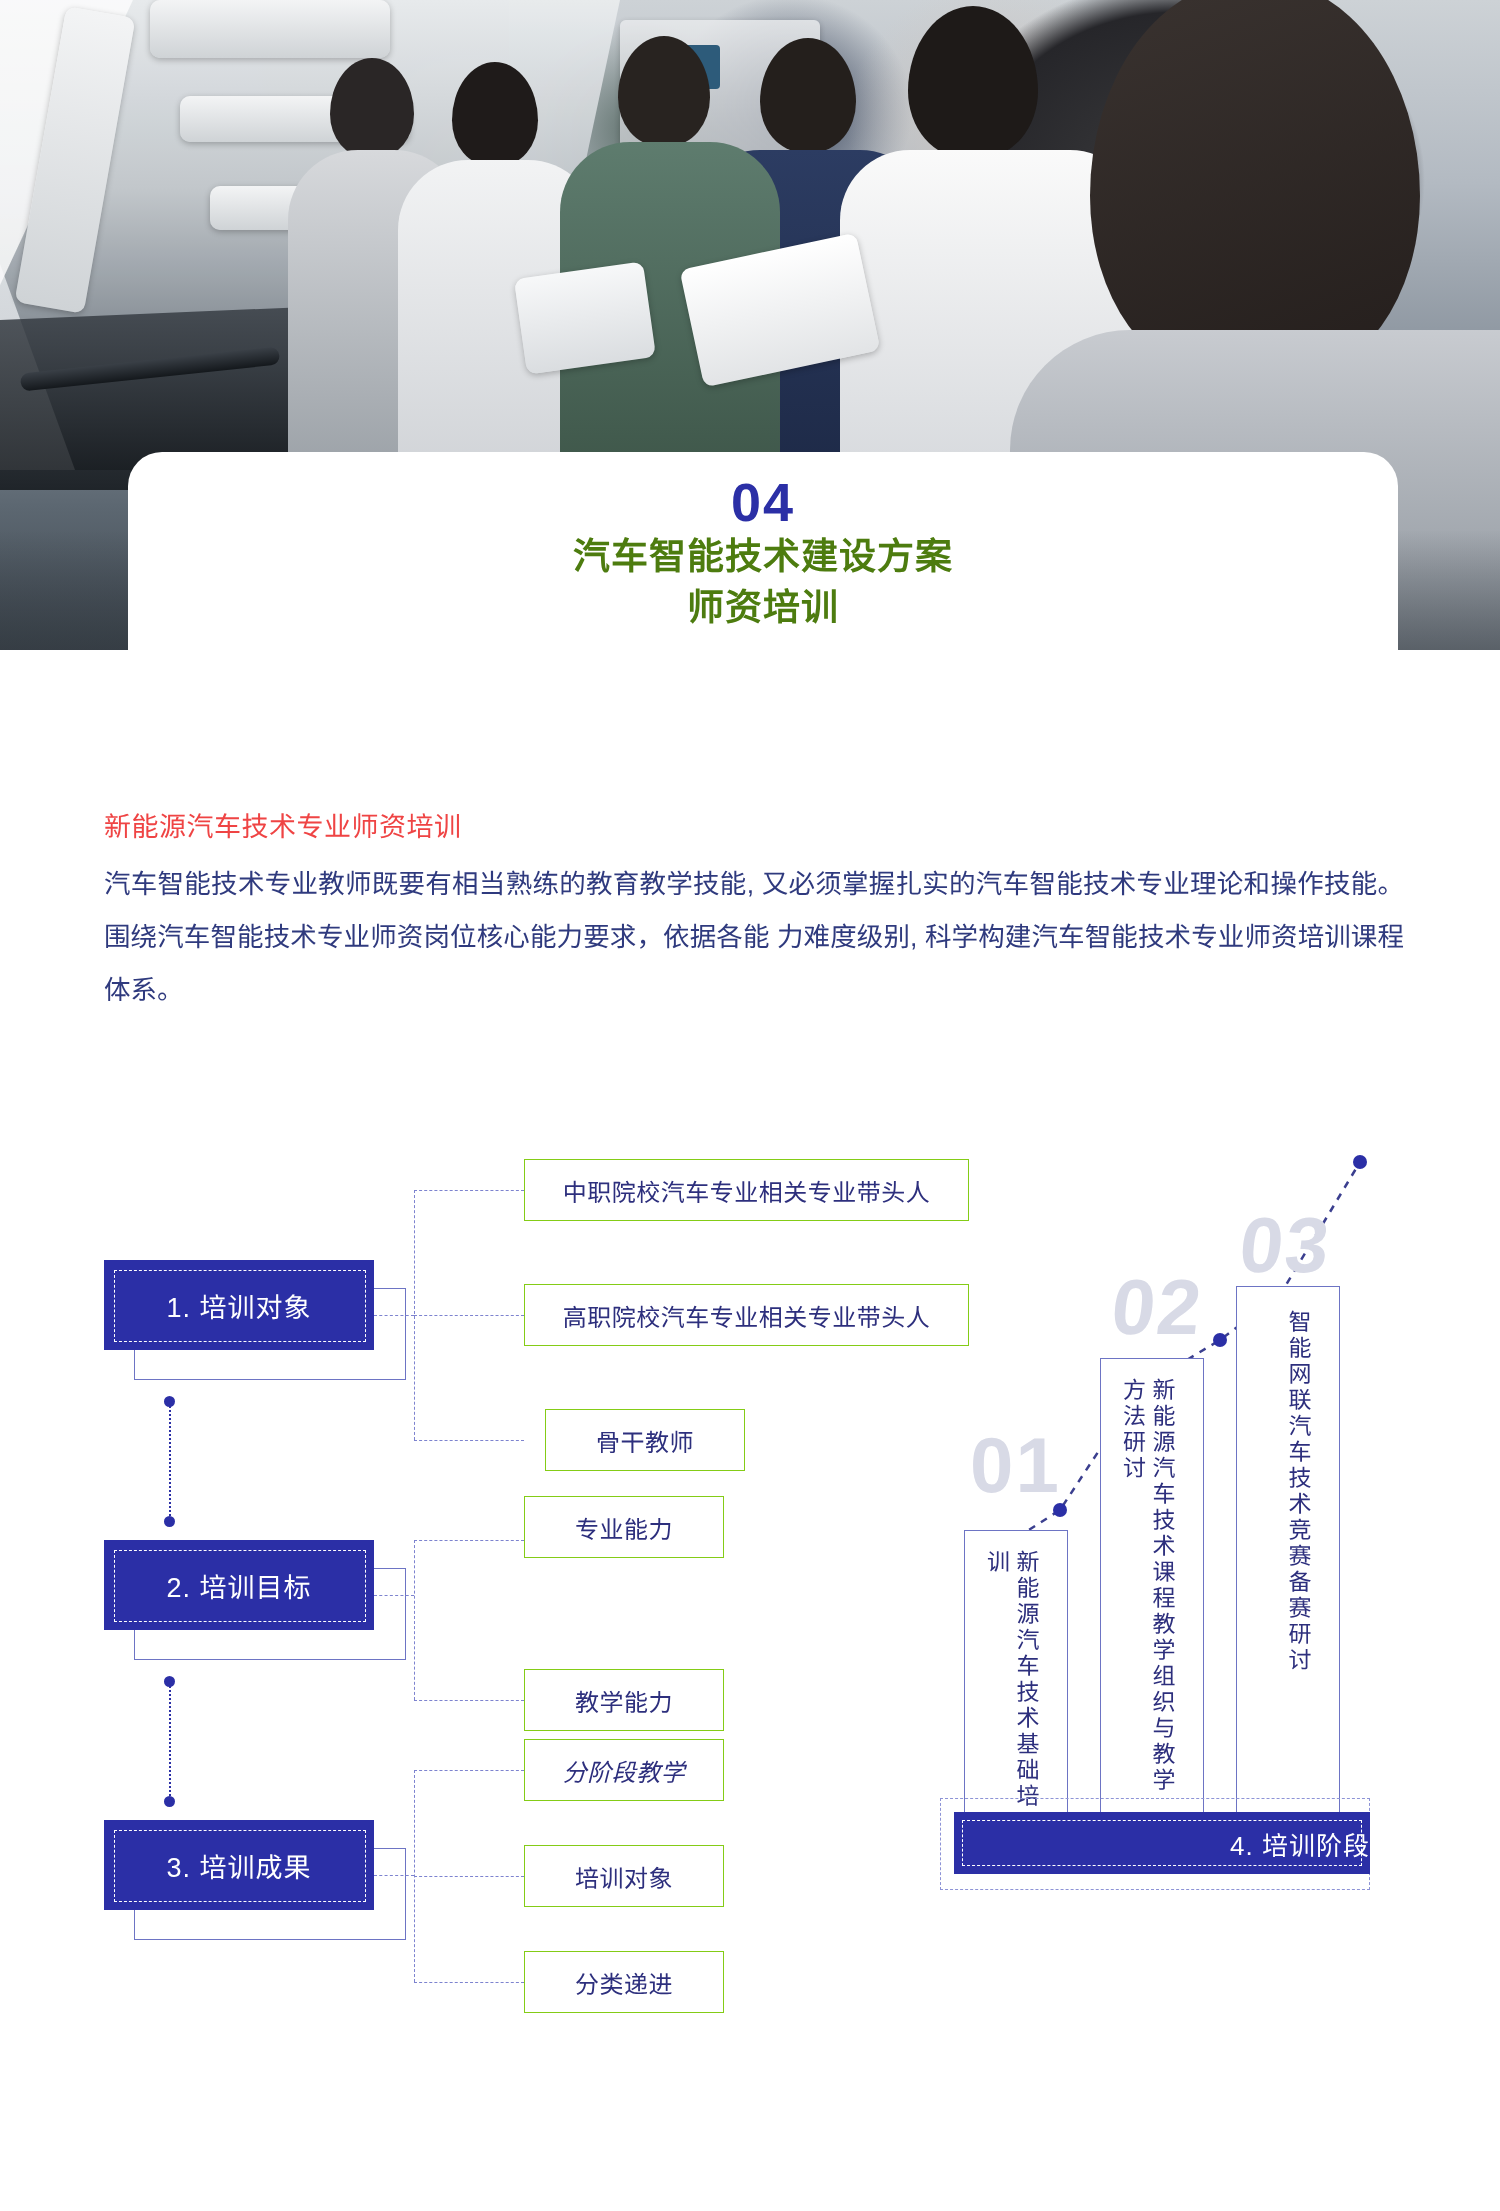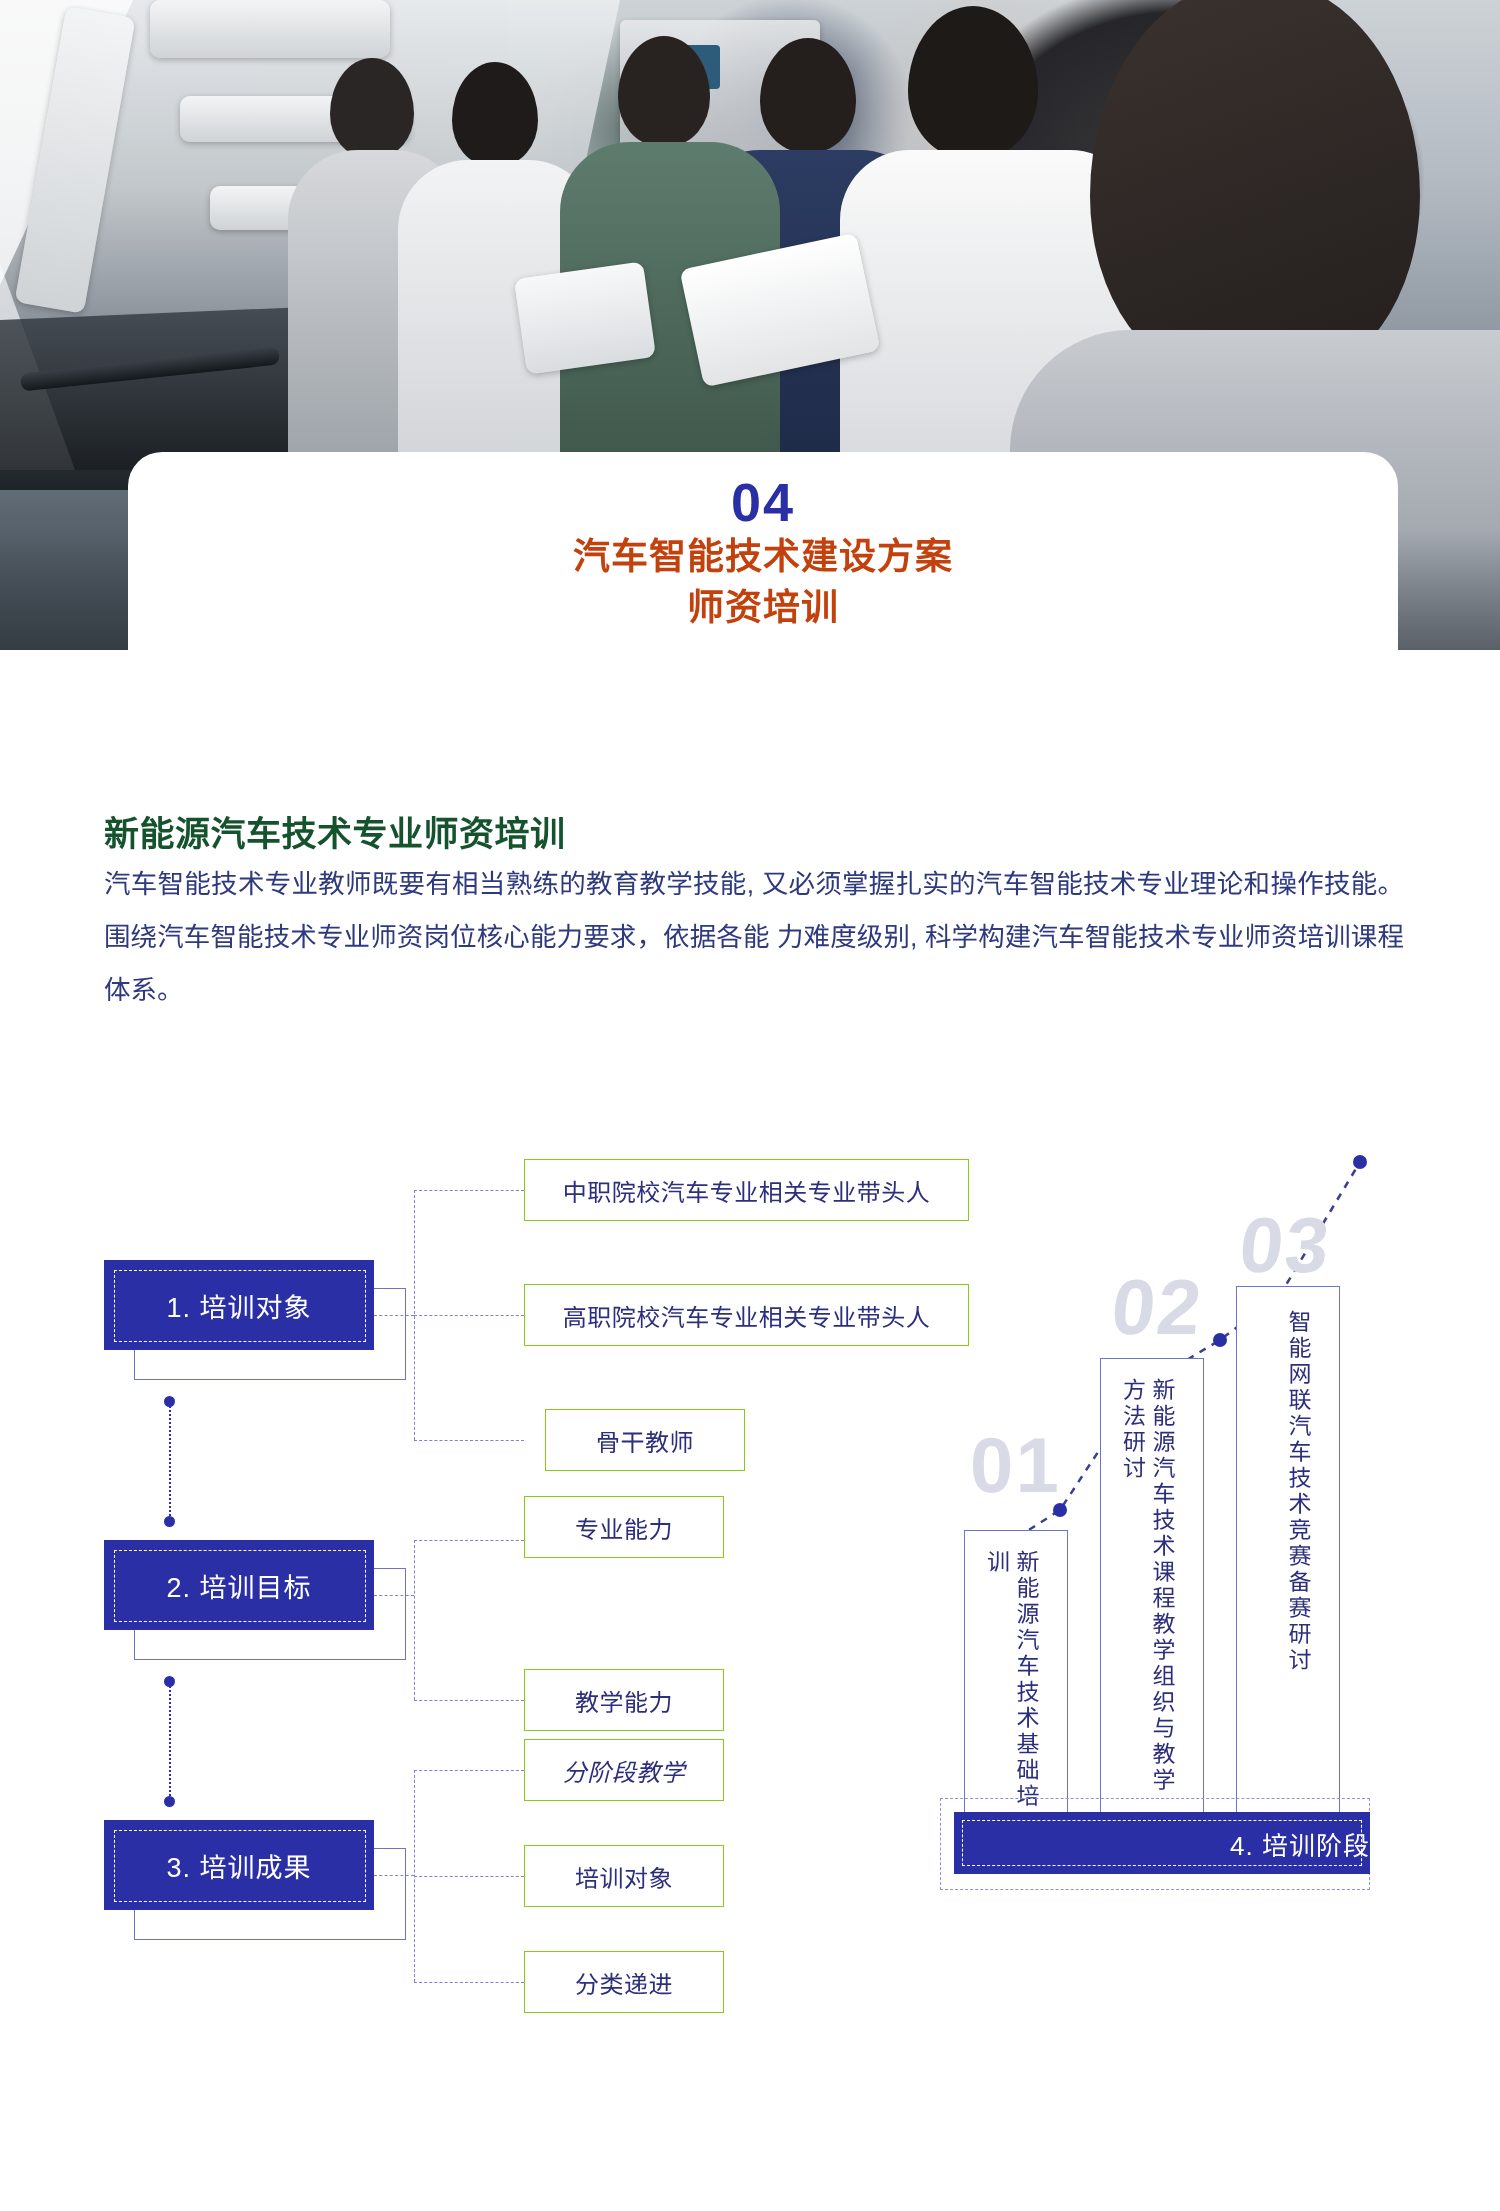--- a/index.html
+++ b/index.html
@@ -80,34 +80,34 @@
     text-align: center;
     color: #2b2fa6;
     font-size: 54px;
     font-weight: 700;
     letter-spacing: 2px;
     padding-top: 22px;
     line-height: 1.05;
   }
   .title-line {
     text-align: center;
-    color: #c2410c;
+    color: #4d7c0f;
     font-size: 37px;
     font-weight: 700;
     line-height: 1.38;
     letter-spacing: 1px;
   }
 
   
   .section-heading {
     position: absolute;
     left: 104px; top: 805px;
-    font-size: 35px;
-    font-weight: 700;
-    color: #14532d;
+    font-size: 27px;
+    font-weight: 400;
+    color: #ef4444;
     letter-spacing: .5px;
   }
   .section-paragraph {
     position: absolute;
     left: 104px; top: 858px;
     width: 1300px;
     font-size: 26.5px;
     line-height: 2.0;
     color: #2f3a7e;
     text-align: justify;

